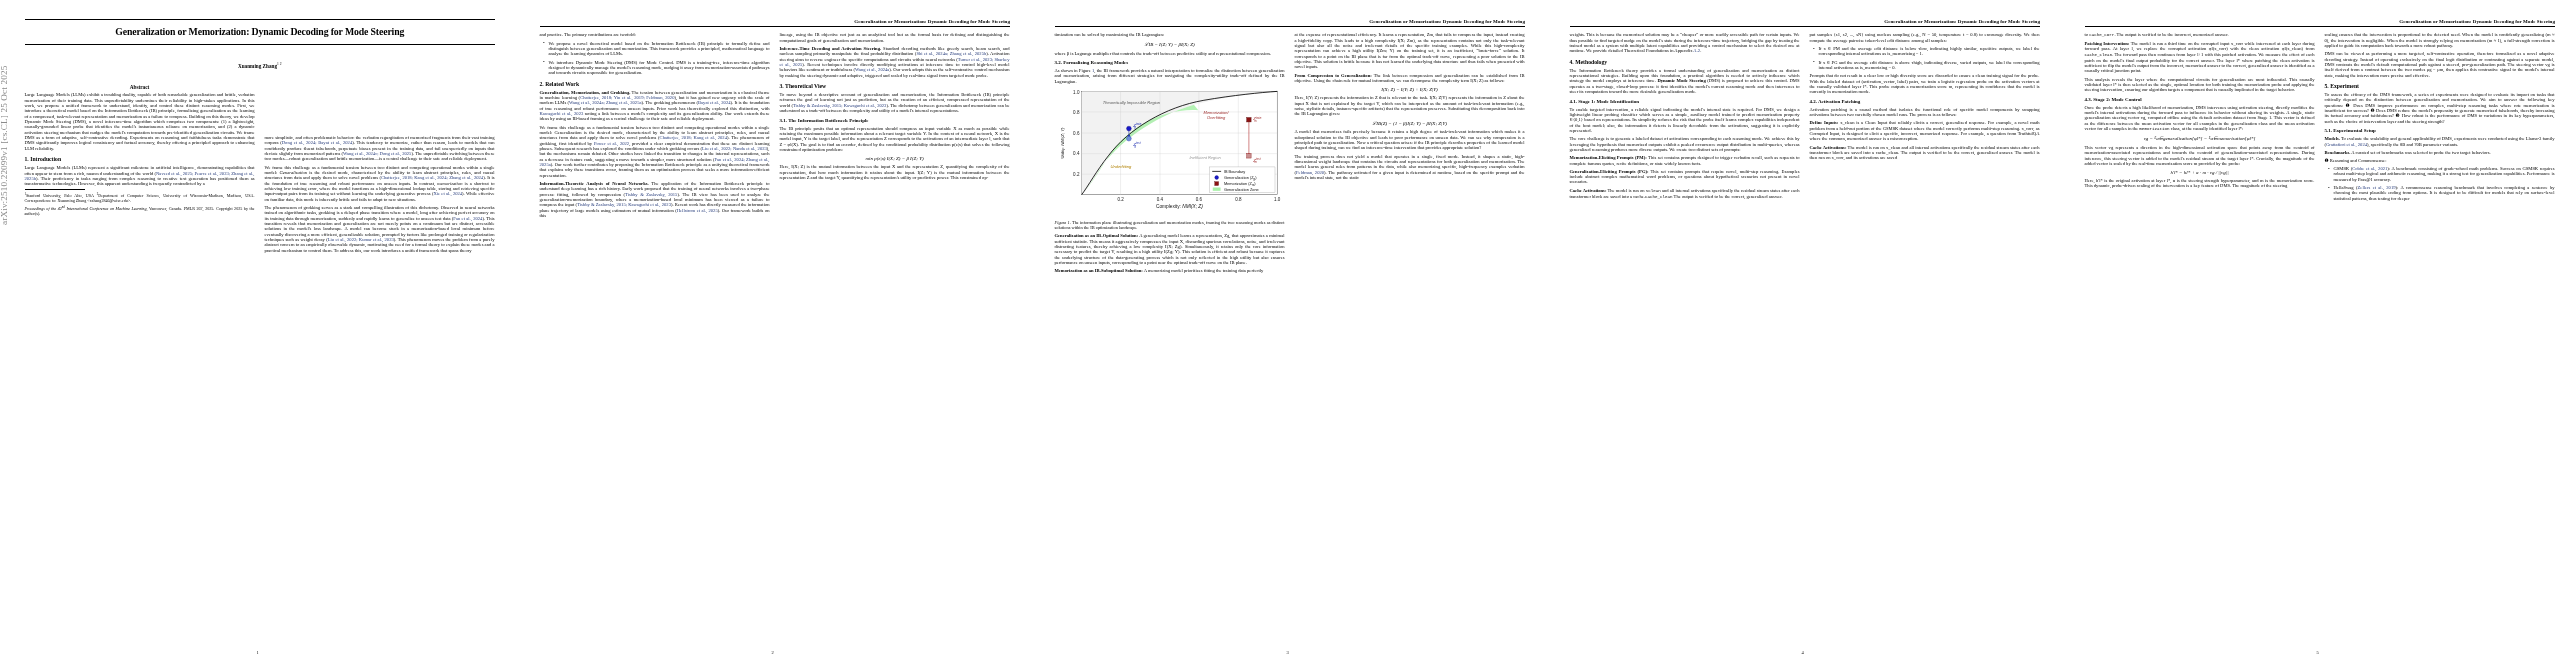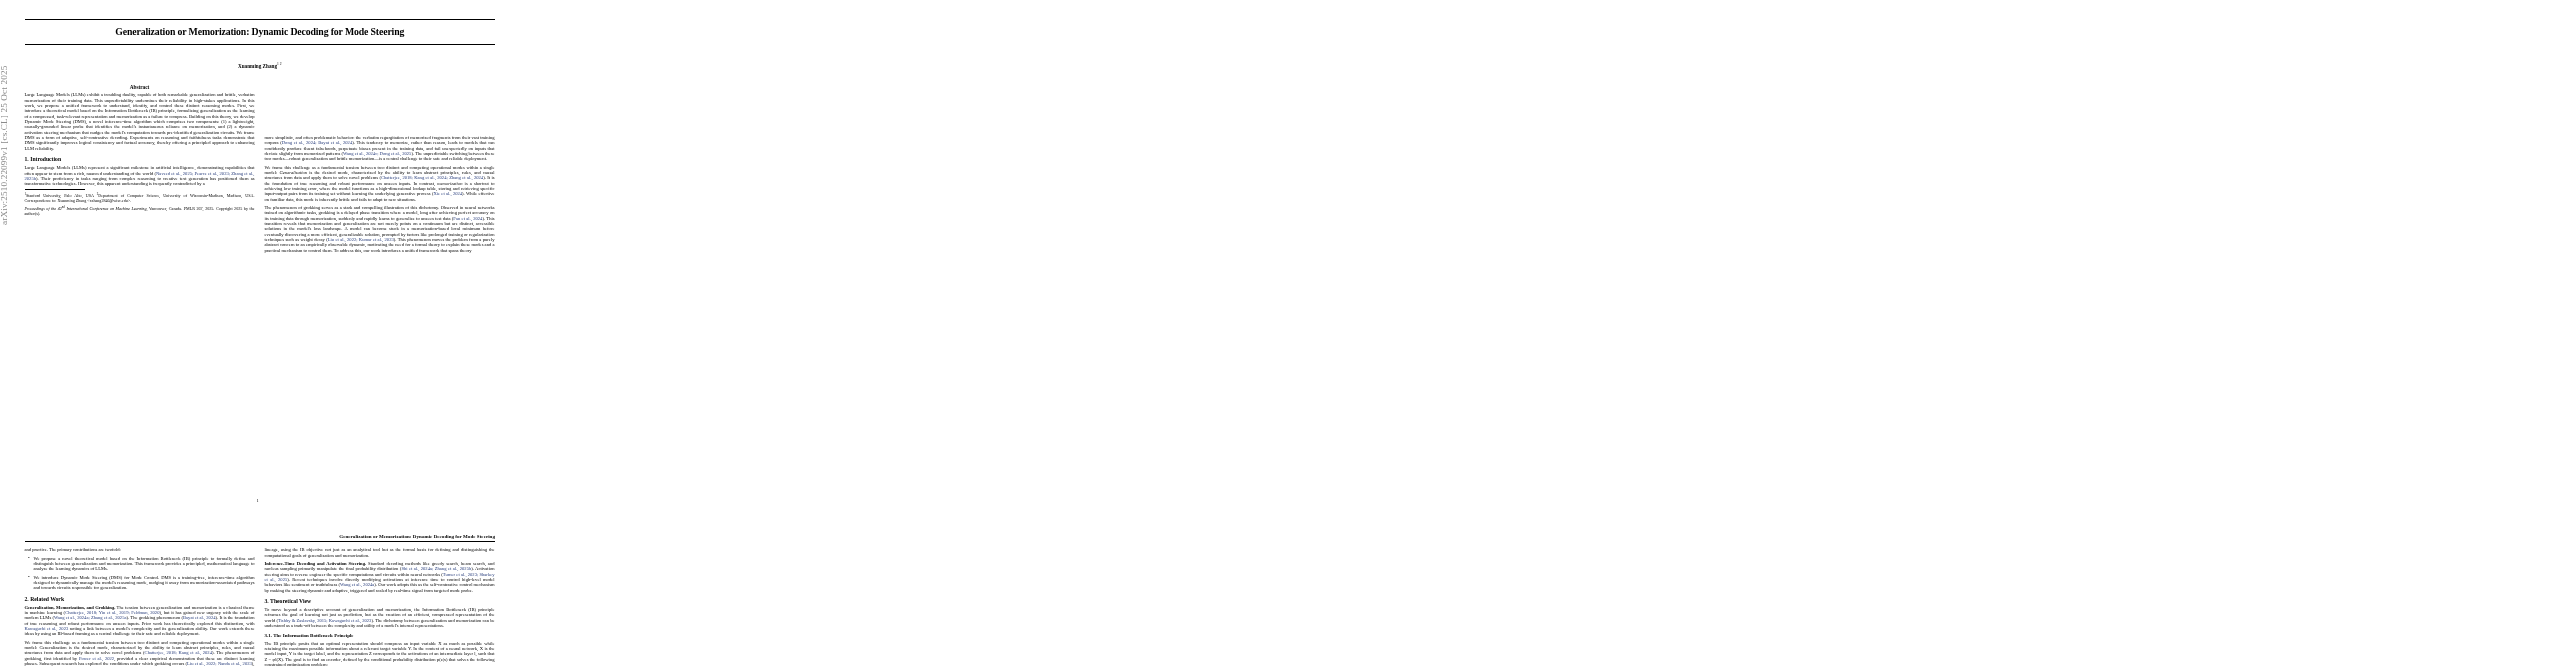--- a/index.html
+++ b/index.html
@@ -6,21 +6,21 @@
   html, body {
     margin: 0; padding: 0;
     background: #ffffff;
     width: 2576px; height: 667px;
     overflow: hidden;
     font-family: "Liberation Serif", "DejaVu Serif", serif;
   }
   .viewer {
     width: 2576px; height: 667px;
     display: flex;
-    flex-direction: column;
+    flex-direction: row;
     align-items: flex-start;
     background: #ffffff;
   }
   .page {
     position: relative;
     width: 515px;
     height: 667px;
     background: #ffffff;
     flex: 0 0 515px;
     overflow: hidden;

